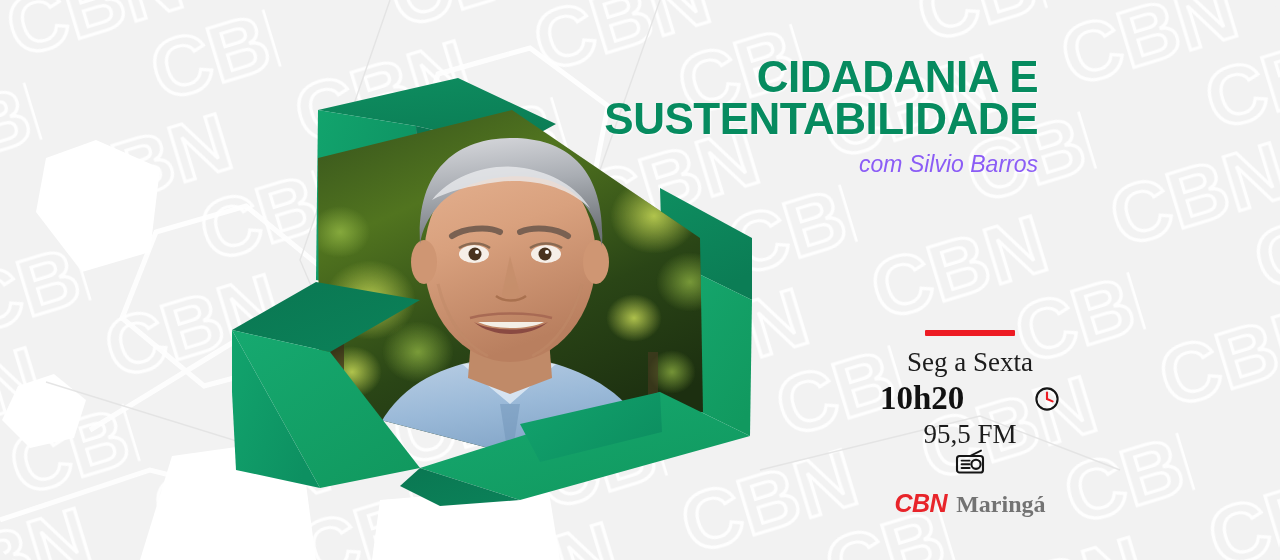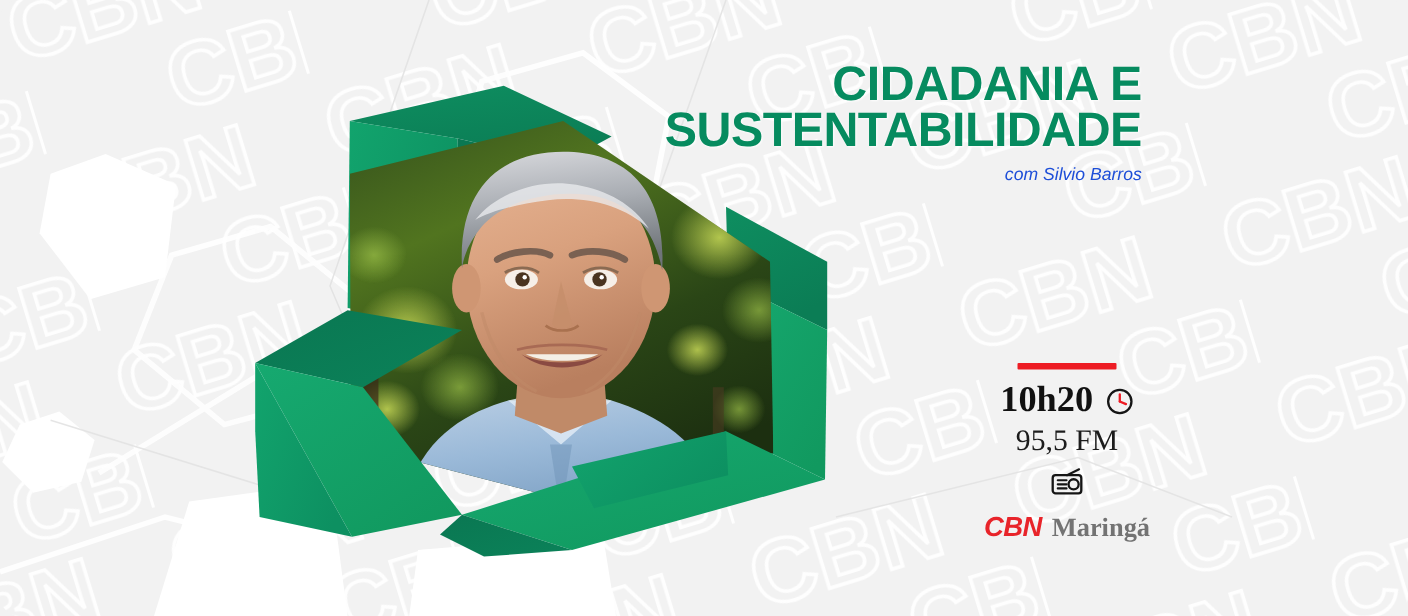--- a/index.html
+++ b/index.html
@@ -36,22 +36,22 @@
     line-height:0.95;
     white-space:nowrap;
     text-shadow:1px 1px 2px rgba(255,255,255,0.9);
   }
   #title-line-1 { font-size:44px; }
   #title-line-2 { font-size:44px; }
   #title-host {
     margin-top:11px;
     font-family:"Liberation Sans", sans-serif;
     font-style:italic;
-    font-size:16px;
-    color:#1d4ed8;
+    font-size:23px;
+    color:#8b5cf6;
     white-space:nowrap;
   }
 
   
   #schedule-block {
     position:absolute;
     left:880px;
     top:330px;
     width:180px;
     text-align:center;
@@ -66,22 +66,22 @@
   #schedule-days {
     font-family:"Liberation Serif", serif;
     font-size:27px;
     color:#1c1c1c;
     line-height:1.05;
     white-space:nowrap;
   }
   .sched-row {
     display:flex;
     align-items:center;
-    justify-content:center;
-    gap:11px;
+    justify-content:space-between;
+    gap:1px;
     white-space:nowrap;
   }
   #schedule-time-row { margin-top:6px; }
   #schedule-time {
     font-family:"Liberation Serif", serif;
     font-weight:bold;
     font-size:33px;
     color:#111;
     line-height:1;
   }
@@ -302,20 +302,21 @@
   <div id="title-block">
     <div id="title-line-1">CIDADANIA E</div>
     <div id="title-line-2">SUSTENTABILIDADE</div>
     <div id="title-host">com Silvio Barros</div>
   </div>
 
   <div id="schedule-block">
 
     <div id="schedule-rule"></div>
 
+    <div id="schedule-days">Seg a Sexta</div>
 
     <div id="schedule-time-row" class="sched-row">
       <span id="schedule-time">10h20</span>
       <svg class="sched-icon" width="26" height="26" viewBox="0 0 26 26" xmlns="http://www.w3.org/2000/svg">
         <circle cx="13" cy="13" r="10.6" fill="none" stroke="#151515" stroke-width="2.1"></circle>
         <line x1="13" y1="13" x2="13" y2="6.6" stroke="#ed1c24" stroke-width="2.1" stroke-linecap="round"></line>
         <line x1="13" y1="13" x2="18.6" y2="15.4" stroke="#ed1c24" stroke-width="2.1" stroke-linecap="round"></line>
       </svg>
     </div>
 

